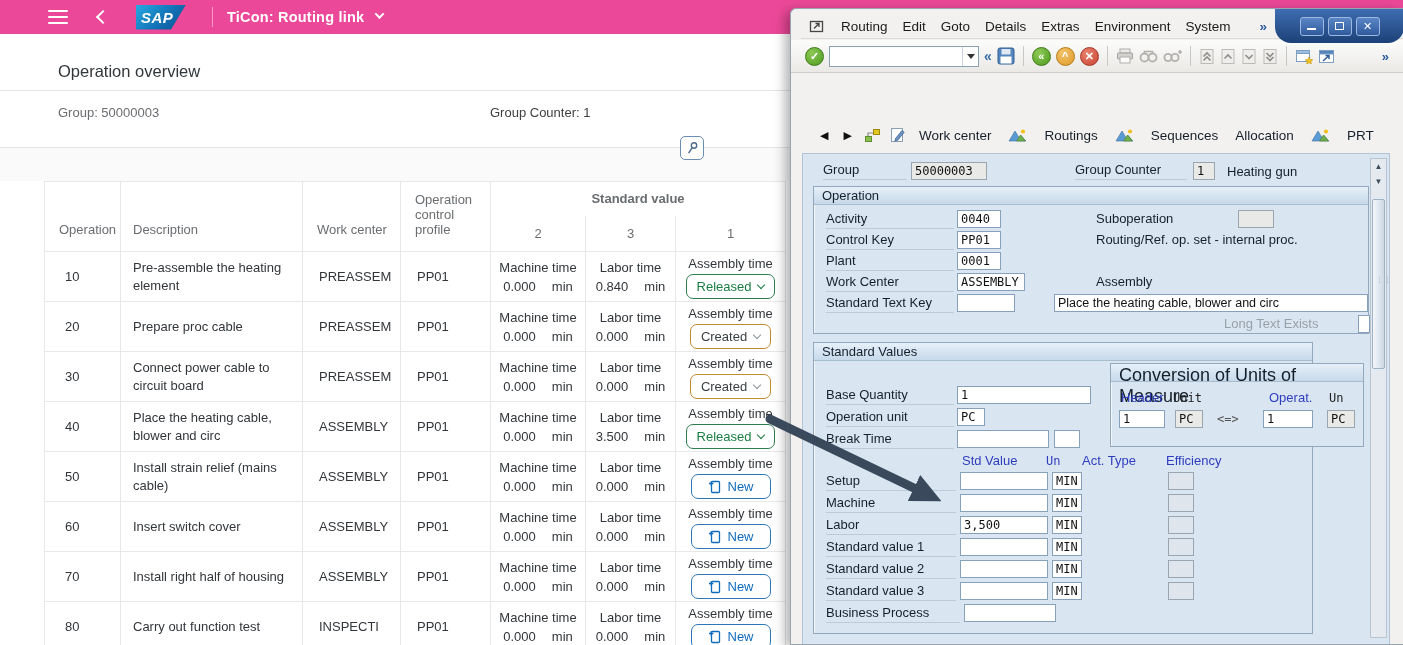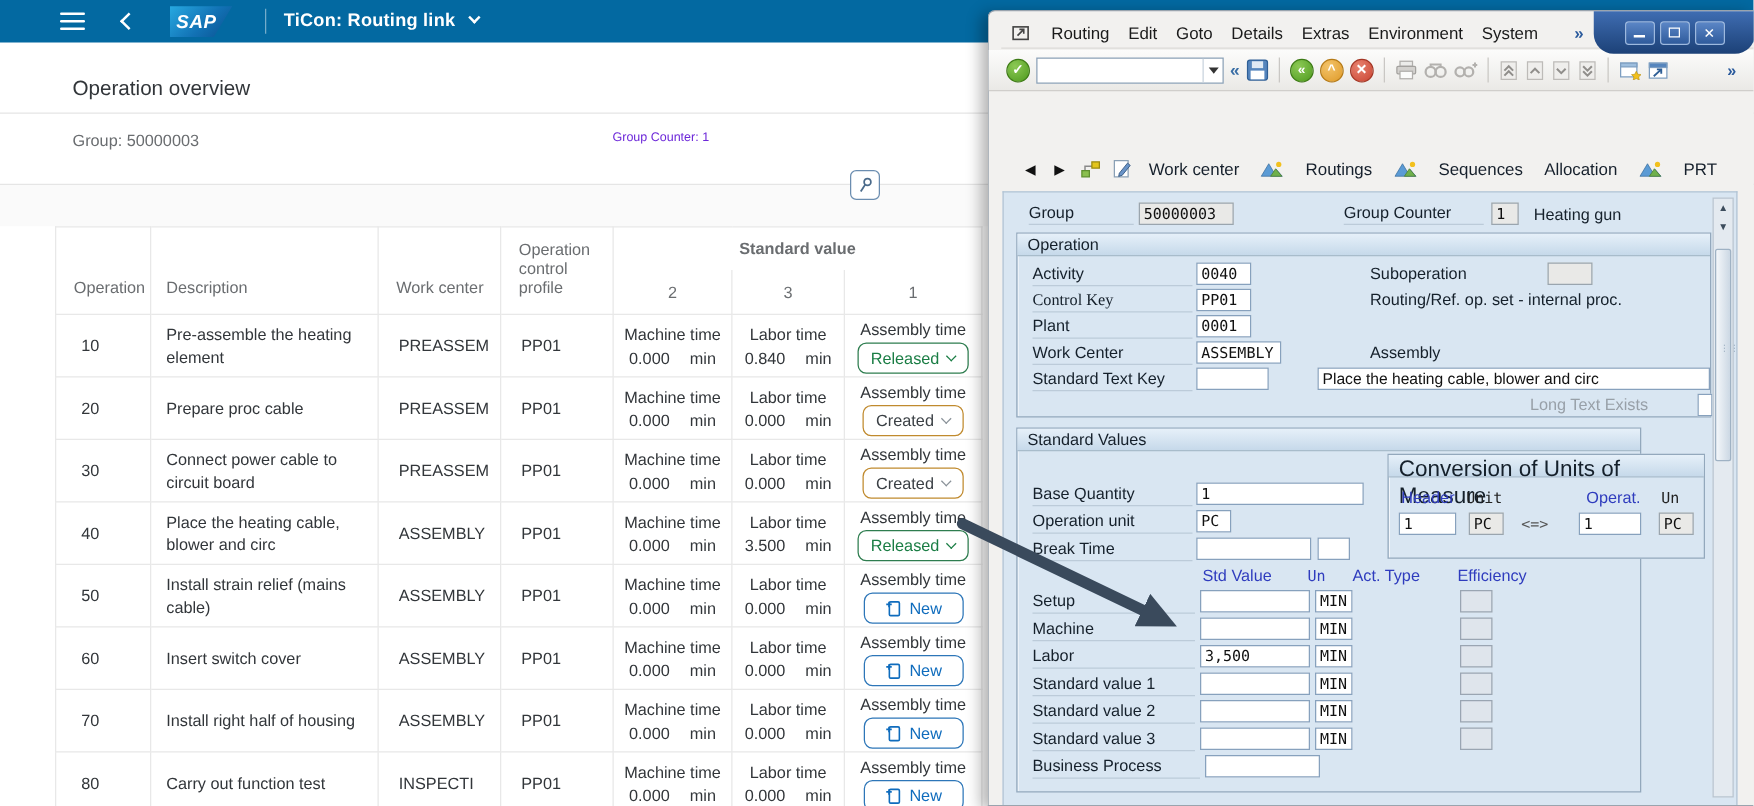--- a/index.html
+++ b/index.html
@@ -2,36 +2,36 @@
 <html><head>
 <meta charset="utf-8">
 <style>
   * { margin:0; padding:0; box-sizing:border-box; }
   html,body { background:#e8e8e8; }
   .stage { position:relative; width:1403px; height:645px; overflow:hidden; background:#fff;
            font-family:"Liberation Sans",sans-serif; }
 
   
   .fiori { position:absolute; inset:0; background:#fff; }
-  .topbar { position:absolute; top:0; left:0; width:100%; height:34px; background:#0369a1;
+  .topbar { position:absolute; top:0; left:0; width:100%; height:34px; background:#ec4899;
             display:flex; align-items:center; color:#fff; }
   .hamburger { margin-left:48px; width:20px; cursor:pointer; }
   .hamburger div { height:2.5px; background:#fff; margin:3.5px 0; border-radius:1px;}
   .backchev { margin-left:30px; width:10px; height:10px; border-left:2.5px solid #fff; border-bottom:2.5px solid #fff; transform:rotate(45deg); }
   .saplogo { margin-left:28px; width:50px; height:25px; background:linear-gradient(135deg,#27a9e1 0%,#1272b5 55%,#0a4f8e 100%);
              clip-path:polygon(0 0,100% 0,70% 100%,0 100%); color:#fff; font-weight:bold; font-style:italic;
              font-size:15px; line-height:25px; padding-left:5px; letter-spacing:.5px;}
   .tb-divider { width:1px; height:20px; background:rgba(255,255,255,.45); margin:0 14px 0 26px;}
   .apptitle { font-size:14.5px; font-weight:bold; letter-spacing:.2px;}
   .chev-down-w { width:7px; height:7px; border-right:2px solid #fff; border-bottom:2px solid #fff; transform:rotate(45deg) translate(-1px,-1px); margin-left:12px; margin-top:-3px;}
 
   .page-title { position:absolute; top:62px; left:58px; font-size:16.5px; color:#32363a; }
   .hr1 { position:absolute; top:90px; left:0; width:100%; height:1px; background:#e5e5e5; }
   .group-line { position:absolute; top:105px; left:58px; font-size:13px; color:#6a6d70; }
-  .group-counter-line { position:absolute; top:105px; left:490px; font-size:10px; color:#6d28d9; }
+  .group-counter-line { position:absolute; top:105px; left:490px; font-size:13px; color:#404040; }
   .hr2 { position:absolute; top:147px; left:0; width:100%; height:1px; background:#e5e5e5; }
   .strip { position:absolute; top:148px; left:0; width:100%; height:33px; background:#fafafa; }
   .pinbtn { position:absolute; top:136px; left:680px; width:24px; height:24px; background:#fff;
             border:1px solid #6b8db0; border-radius:5px; display:flex; align-items:center; justify-content:center; cursor:pointer;}
 
   table.ops { position:absolute; top:181px; left:44px; width:741px; border-collapse:collapse; table-layout:fixed;
               font-size:13px; color:#32363a; background:#fff;}
   table.ops th, table.ops td { border:1px solid #e8e8e8; font-weight:normal; }
   table.ops thead th { color:#6a6d70; background:#fff; }
   th.rsp { vertical-align:bottom; padding-bottom:14px; text-align:left; padding-left:14px;}
@@ -595,21 +595,21 @@
       </div>
 
       <div class="gbox" style="left:10px;top:32px;width:556px;height:148px;">
         <div class="gbox-hdr">Operation</div>
         <div style="position:relative;">
           <span class="glabel" style="left:12px;top:6px;width:128px;">Activity</span>
           <span class="fld" style="left:143px;top:5px;width:44px;">0040</span>
           <span class="gtext" style="left:282px;top:6px;">Suboperation</span>
           <span class="fld ro" style="left:424px;top:5px;width:36px;"></span>
 
-          <span class="glabel" style="left:12px;top:27px;width:128px;font-family:Liberation Serif, serif;">Control Key</span>
+          <span class="glabel" style="left:12px;top:27px;width:128px;">Control Key</span>
           <span class="fld" style="left:143px;top:26px;width:44px;">PP01</span>
           <span class="gtext" style="left:282px;top:27px;">Routing/Ref. op. set - internal proc.</span>
 
           <span class="glabel" style="left:12px;top:48px;width:128px;">Plant</span>
           <span class="fld" style="left:143px;top:47px;width:44px;">0001</span>
 
           <span class="glabel" style="left:12px;top:69px;width:128px;">Work Center</span>
           <span class="fld" style="left:143px;top:68px;width:68px;">ASSEMBLY</span>
           <span class="gtext" style="left:282px;top:69px;">Assembly</span>
 

